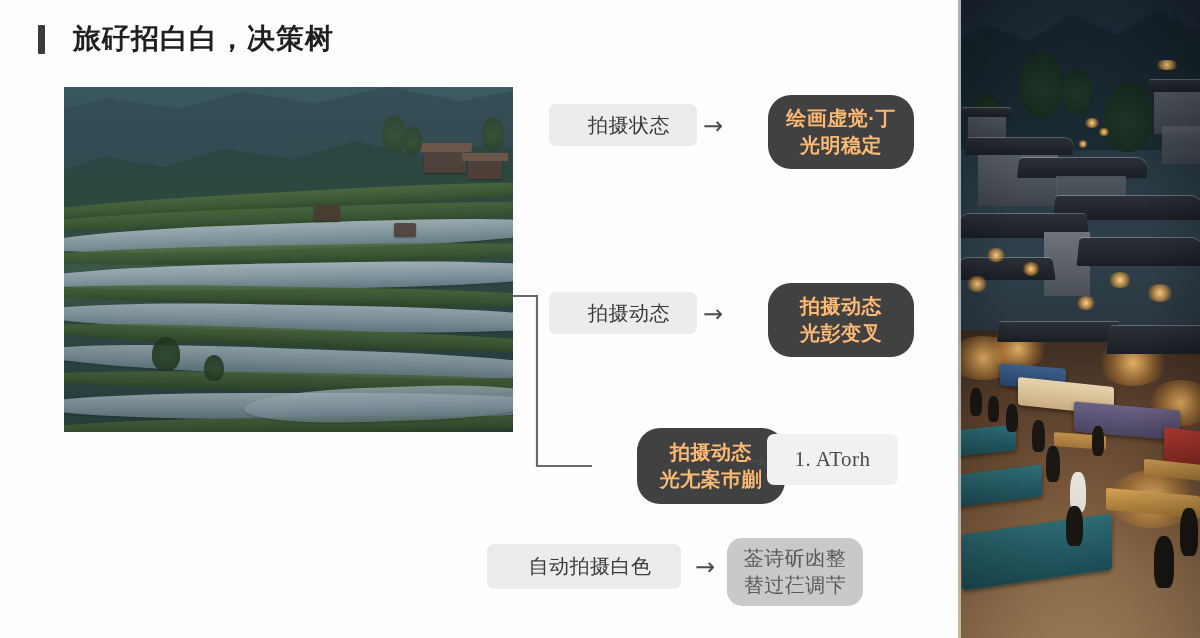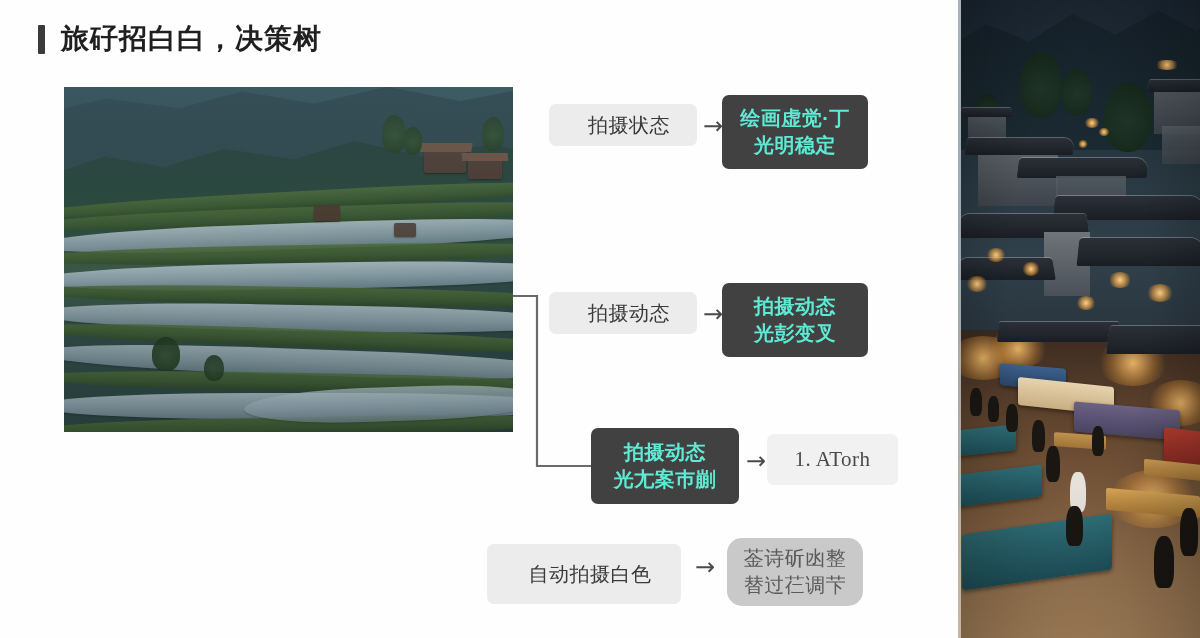--- a/index.html
+++ b/index.html
@@ -14,21 +14,21 @@
   
   #slide{
     position:absolute;left:0;top:0;width:958px;height:638px;
     background:#fefefe;
     overflow:hidden;
   }
 
   
   #heading{
     position:absolute;left:38px;top:24px;
-    display:flex;align-items:center;gap:16px;
+    display:flex;align-items:center;gap:28px;
   }
   #heading-bar{
     width:7px;height:29px;background:#3b3b3b;border-radius:1px;flex:0 0 auto;
   }
   #heading-text{
     font-size:28px;line-height:30px;color:#1f1f1f;
     letter-spacing:1px;font-weight:600;white-space:nowrap;
   }
 
   
@@ -96,21 +96,21 @@
     box-sizing:border-box;
     font-size:20px;
     line-height:27px;
     letter-spacing:.5px;
     white-space:pre-line;
   }
   .node.light{
     background:#ececec;color:#3a3a3a;border-radius:7px;padding-left:12px;
   }
   .node.dark{
-    background:#414141;color:#5eead4;border-radius:7px;font-weight:600;
+    background:#414141;color:#fdba74;border-radius:23px;font-weight:600;margin-left:46px;
   }
   .node.mid{
     background:#c9c9c9;color:#5a5a5a;border-radius:6px;
   }
   .node.faint{
     background:#f1f1f1;color:#4a4a4a;border-radius:7px;font-size:21px;
     font-family:"Liberation Serif","DejaVu Serif",serif;
   }
   .arrow{
     position:absolute;
@@ -125,21 +125,21 @@
   #node-r1-dst{left:722px;top:95px;width:146px;height:74px;}
 
   #node-r2-src{left:549px;top:292px;width:148px;height:42px;}
   #arrow-r2  {left:703px;top:302px;}
   #node-r2-dst{left:722px;top:283px;width:146px;height:74px;}
 
   #node-r3-src{left:591px;top:428px;width:148px;height:76px;}
   #arrow-r3  {left:746px;top:449px;}
   #node-r3-dst{left:767px;top:434px;width:131px;height:51px;}
 
-  #node-r4-src{left:487px;top:544px;width:194px;height:60px;}
+  #node-r4-src{left:487px;top:544px;width:194px;height:45px;}
   #arrow-r4  {left:695px;top:555px;}
   #node-r4-dst{left:727px;top:538px;width:136px;height:68px;border-radius:15px;}
 
   
   #photo-village{
     position:absolute;left:958px;top:0;width:242px;height:638px;overflow:hidden;
     background:#121a22;
   }
   #photo-village .pv-sky{
     position:absolute;left:0;top:0;width:242px;height:330px;

